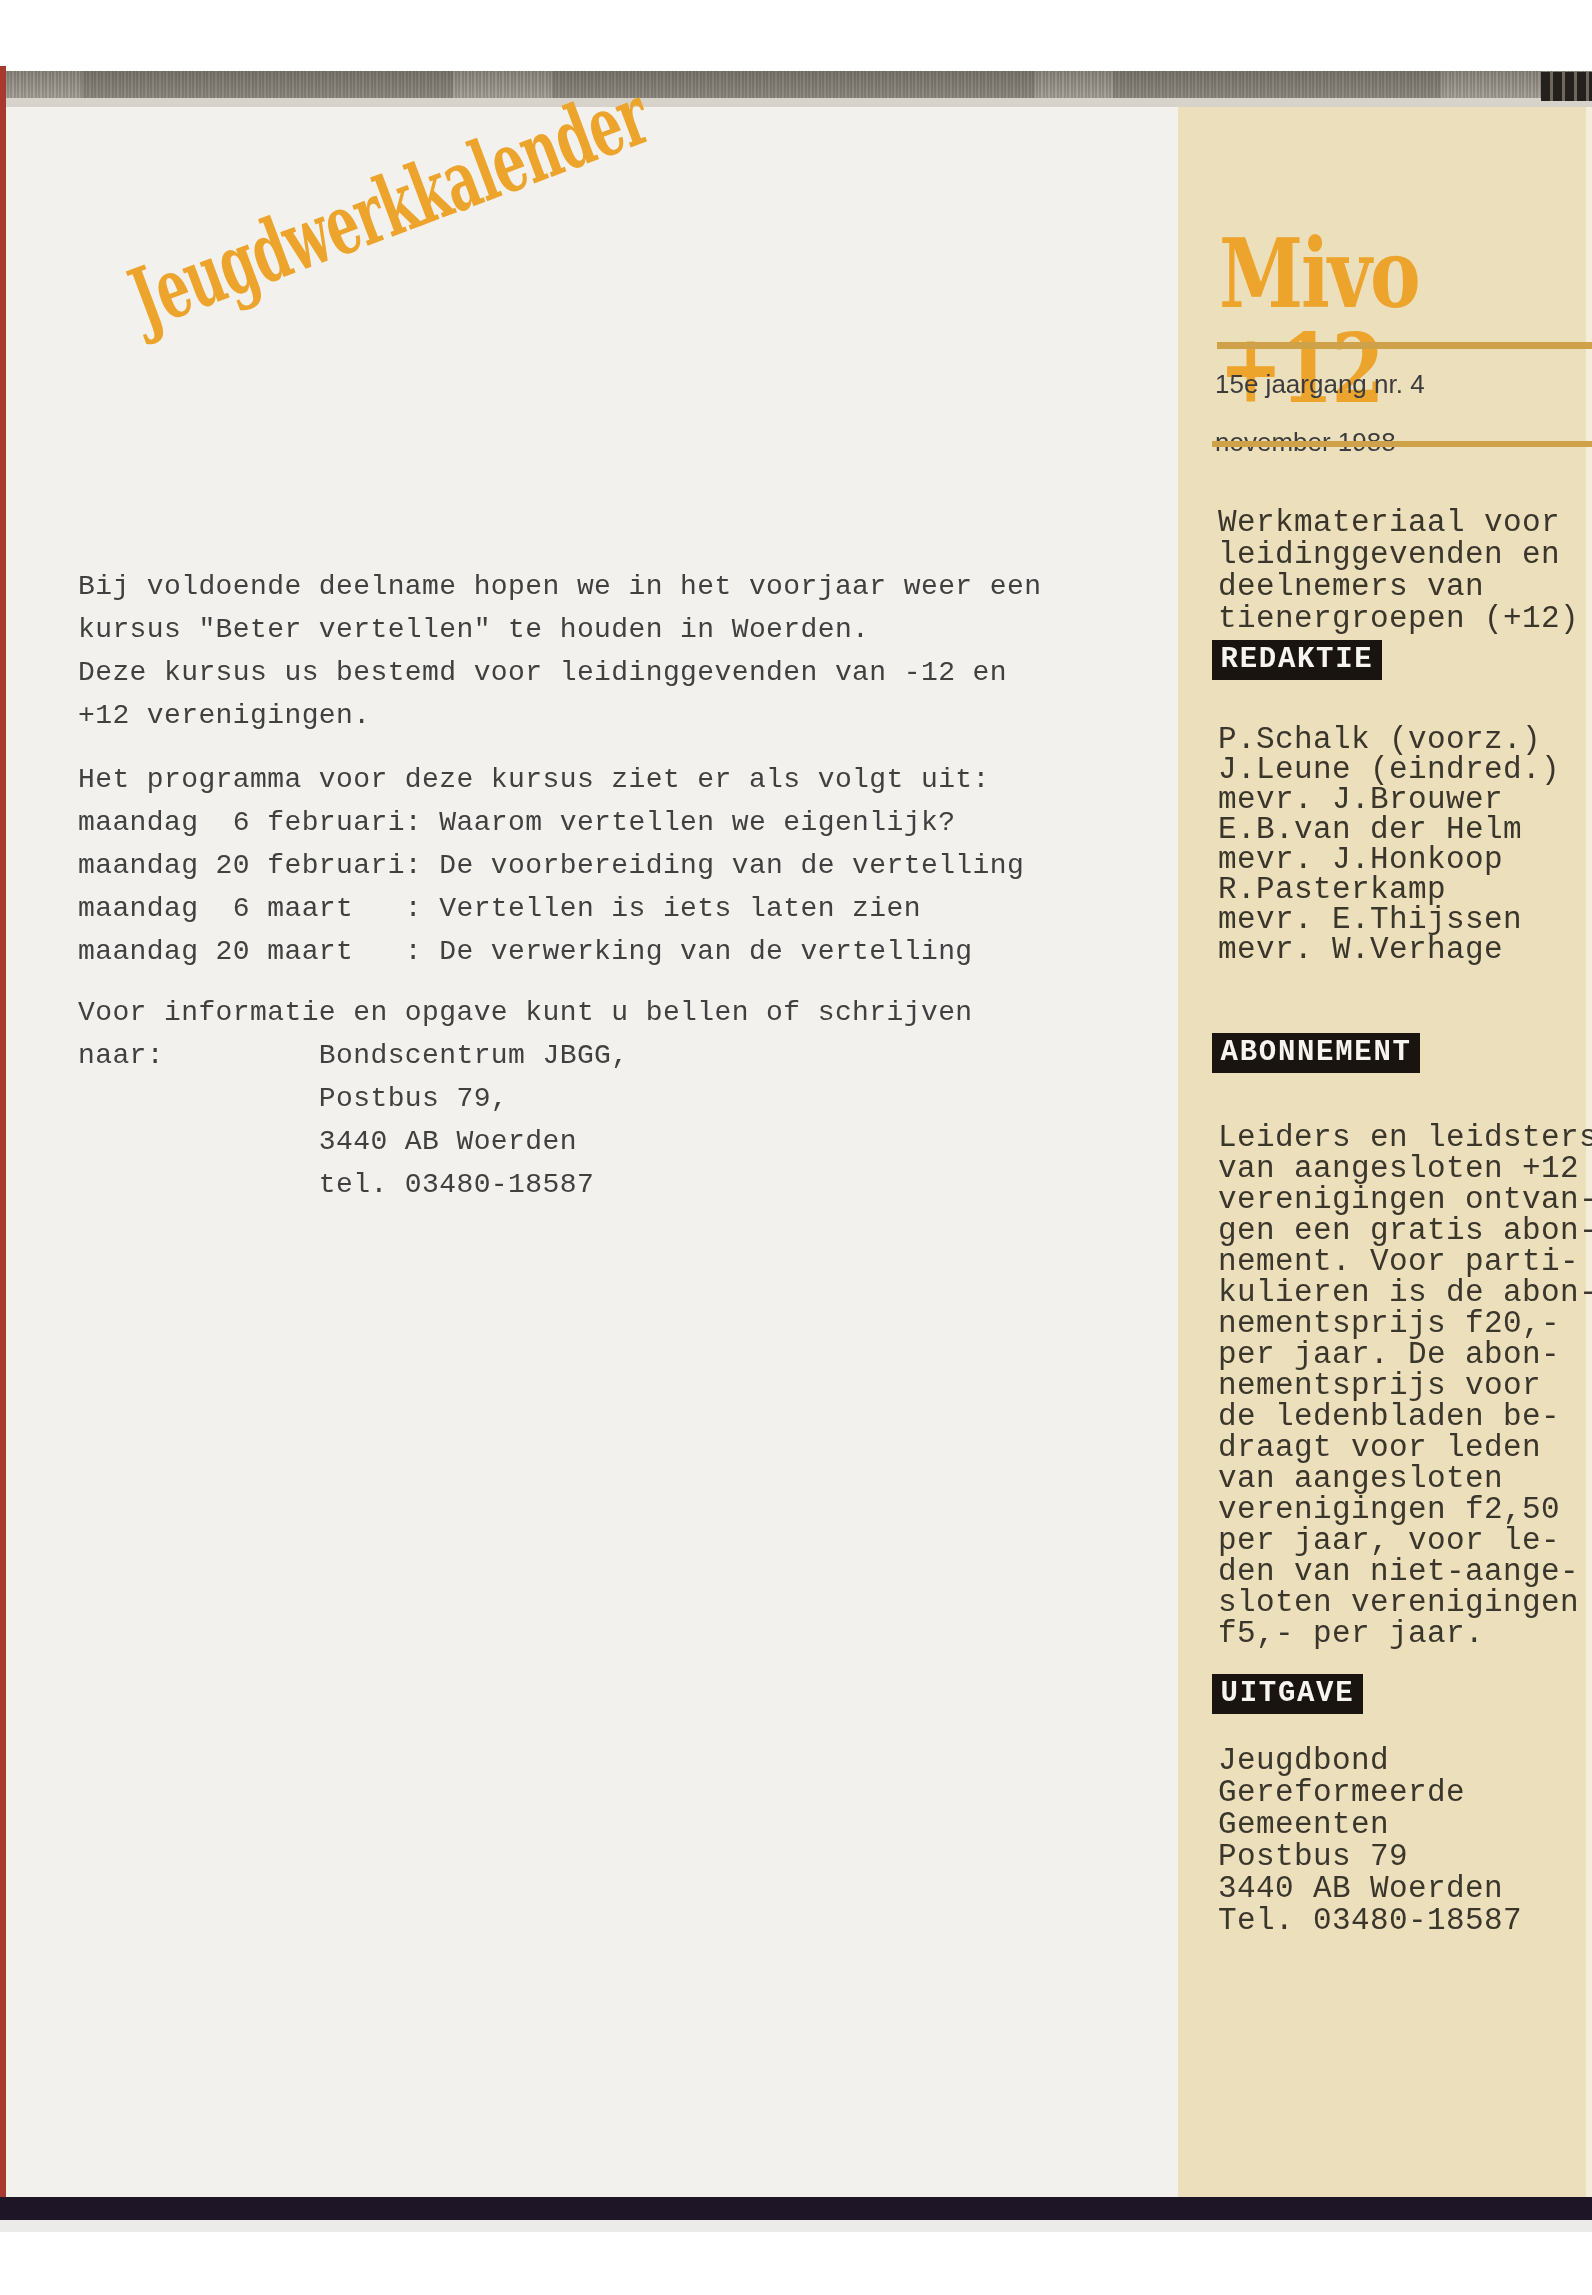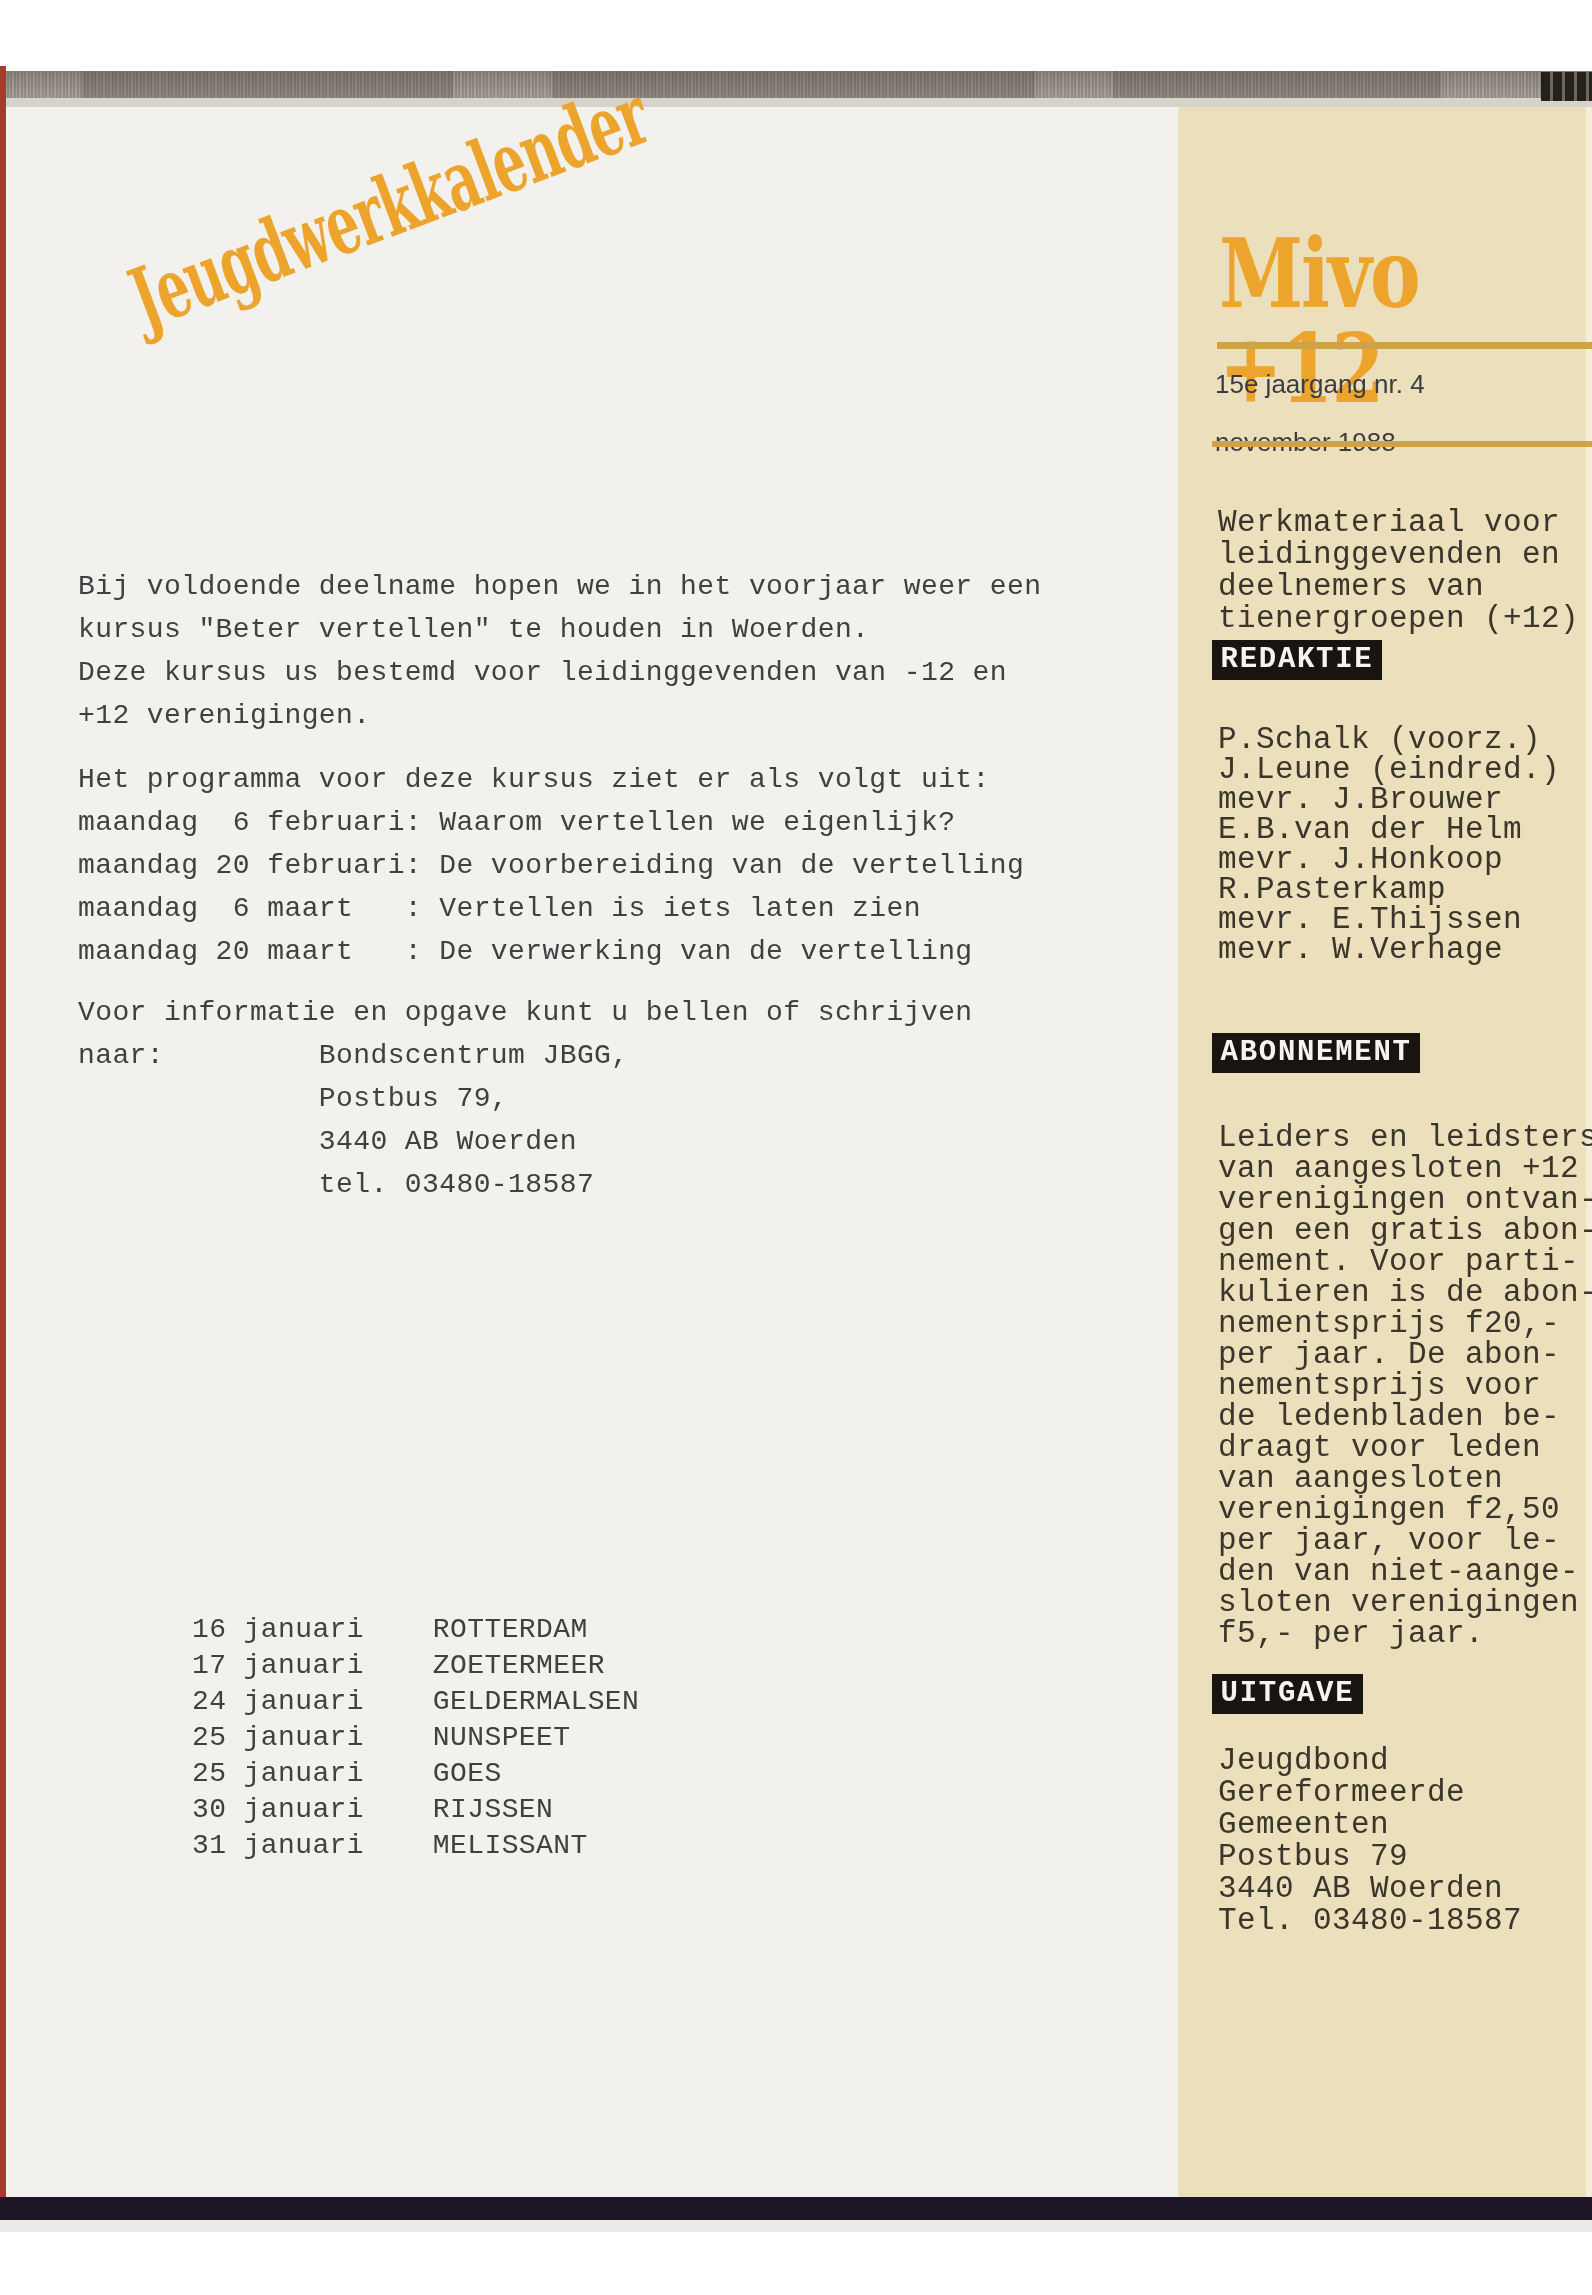--- a/index.html
+++ b/index.html
@@ -125,22 +125,15 @@
 maandag  6 maart   : Vertellen is iets laten zien
 maandag 20 maart   : De verwerking van de vertelling</div>
 
   <div class="mono main-block" style="top:991px;">Voor informatie en opgave kunt u bellen of schrijven
 naar:         Bondscentrum JBGG,
               Postbus 79,
               3440 AB Woerden
               tel. 03480-18587</div>
 
 
-  <div class="mono main-block" style="left:192px;top:1612px;line-height:36px;">16 januari    ROTTERDAM
-17 januari    ZOETERMEER
-24 januari    GELDERMALSEN
-25 januari    NUNSPEET
-25 januari    GOES
-30 januari    RIJSSEN
-31 januari    MELISSANT</div>
 
 </div>
 
 
 </body></html>

